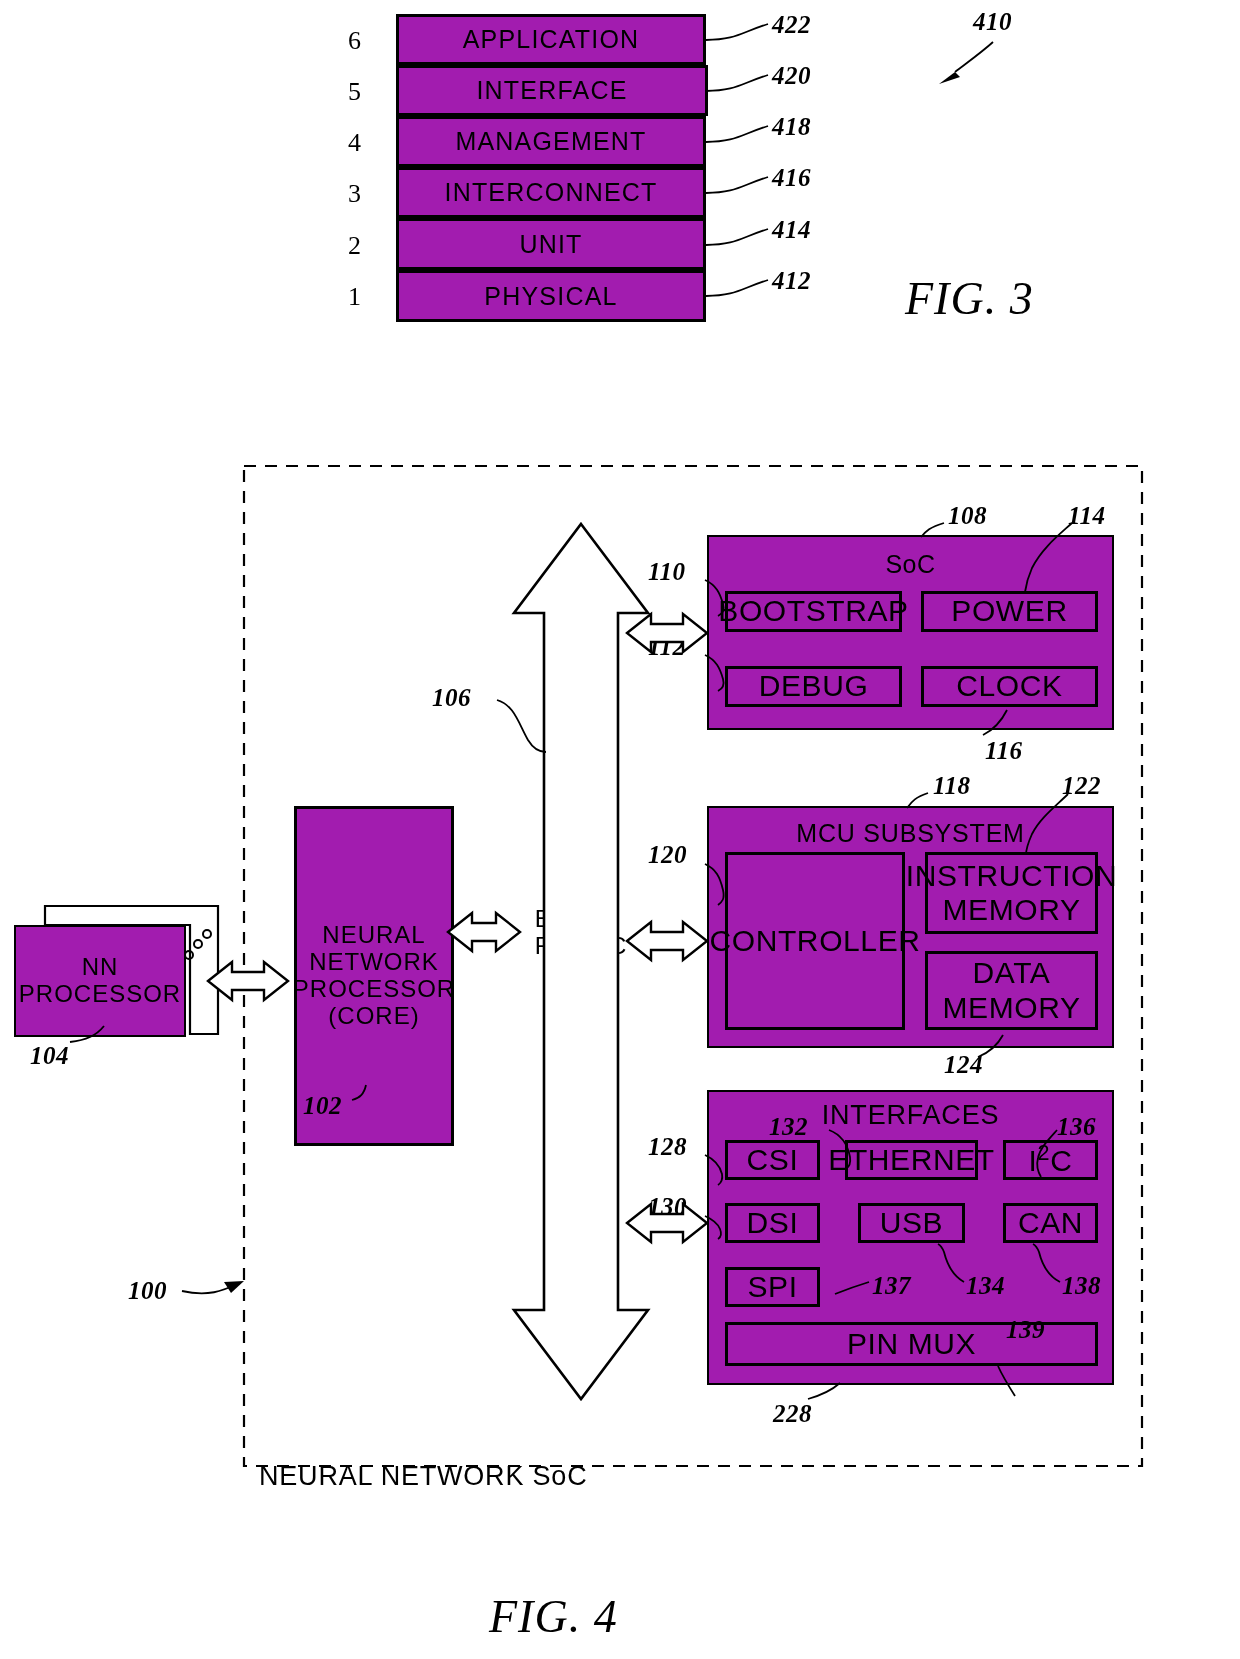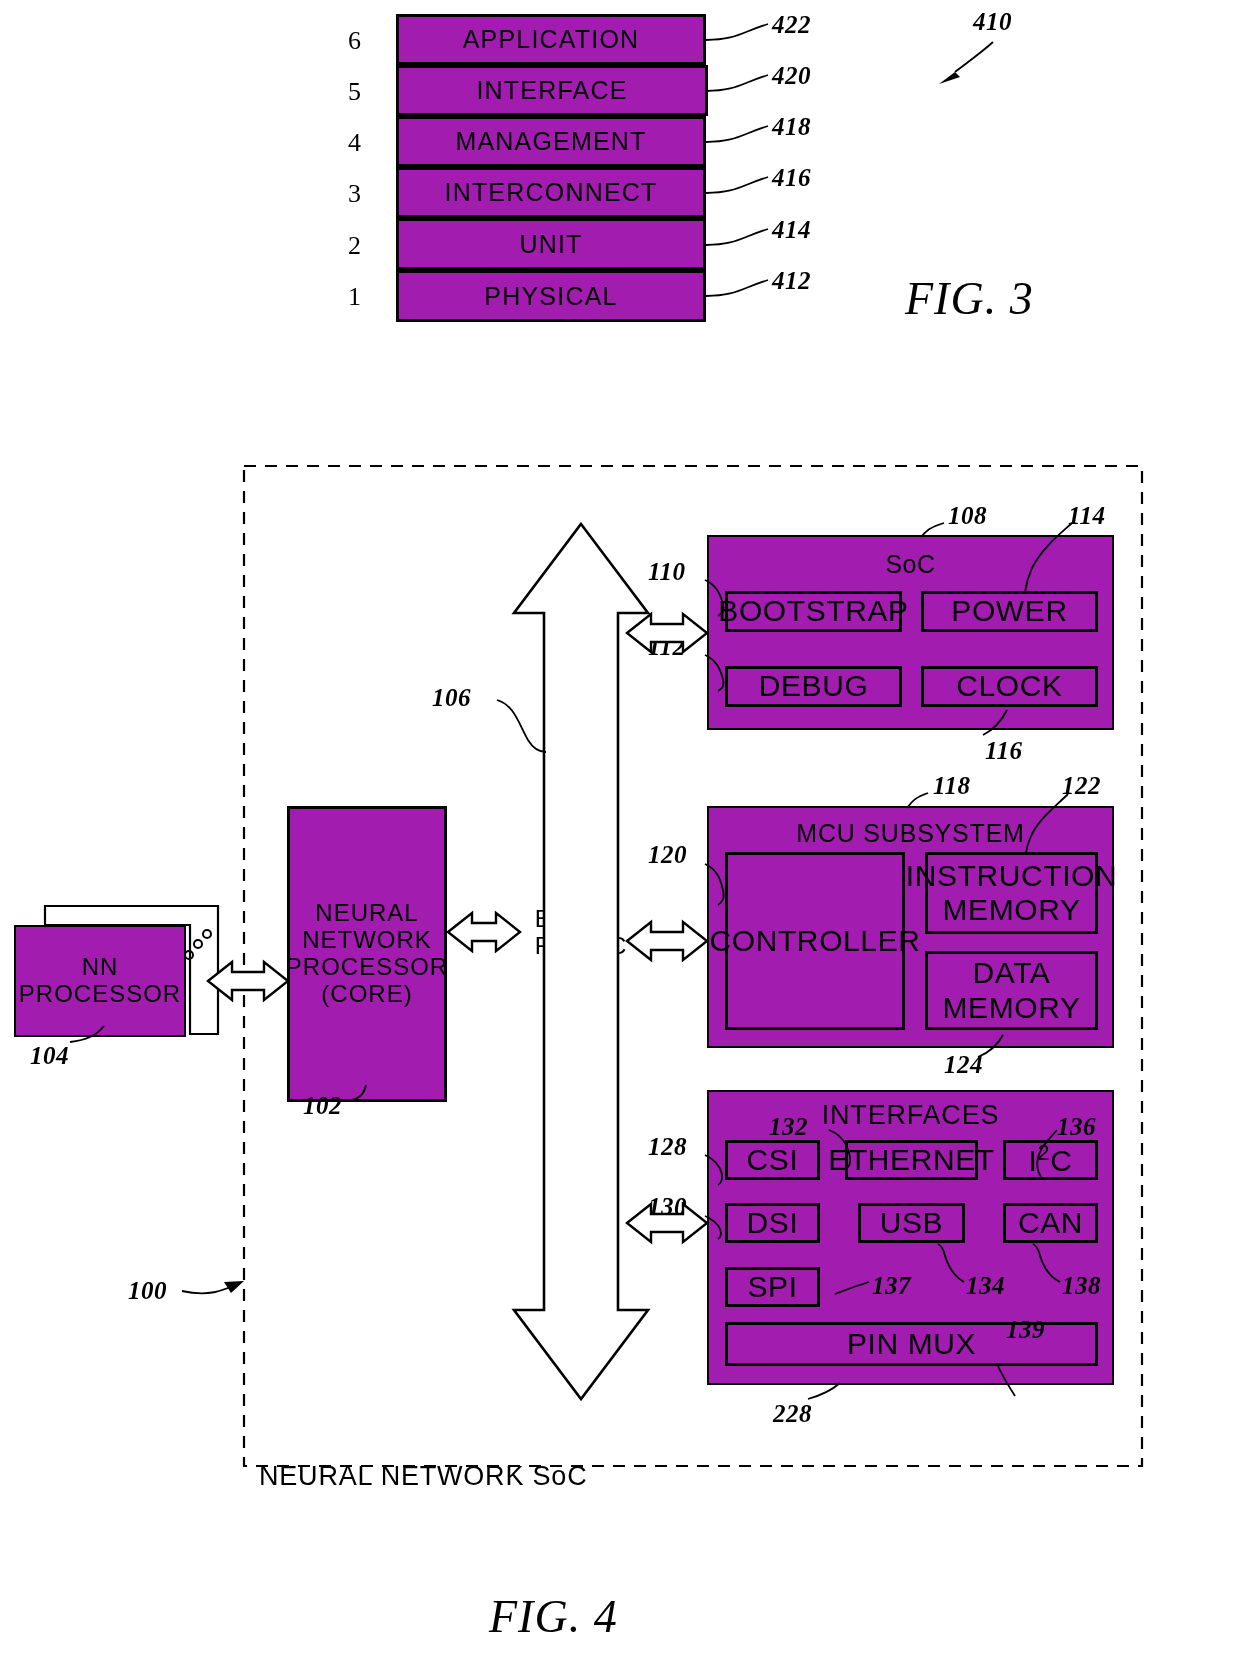--- a/index.html
+++ b/index.html
@@ -64,21 +64,21 @@
 </div>
 
 <div class="abs" style="left:0;top:0;width:1240px;height:1659px;">
 
   <div class="box thin" style="left:14px;top:925px;width:172px;height:112px;">
     <span class="plain"><span style="white-space:pre-line;">NN
 PROCESSOR</span></span>
   </div>
   <div class="lbl" style="left:30px;top:1042px;">104</div>
 
-  <div class="box" style="left:287px;top:806px;width:160px;height:296px;">
+  <div class="box" style="left:294px;top:806px;width:160px;height:340px;">
     <span class="plain"><span style="white-space:pre-line;">NEURAL
 NETWORK
 PROCESSOR
 (CORE)</span></span>
   </div>
   <div class="lbl" style="left:303px;top:1092px;">102</div>
 
   <div class="abs" style="left:522px;top:893px;width:118px;height:80px;display:flex;align-items:center;justify-content:center;">
     <span class="plain" style="white-space:pre-line;">BUS
 FABRIC</span>

